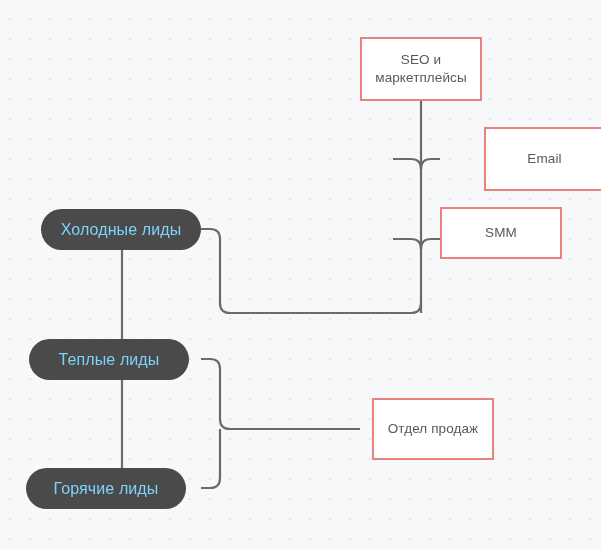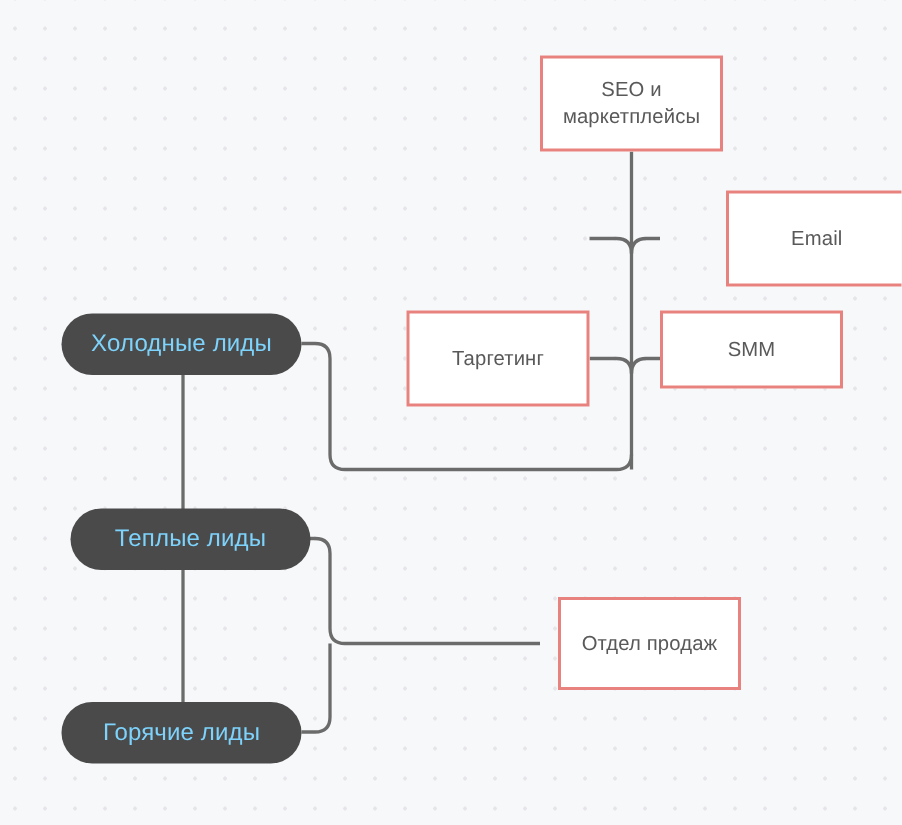--- a/index.html
+++ b/index.html
@@ -100,37 +100,34 @@
   <div class="node node-box" style="left:360px; top:37px; width:122px; height:64px;">
     <span class="node-label">SEO и
 маркетплейсы</span>
   </div>
 
 
   <div class="node node-box" style="left:440px; top:127px; width:121px; height:64px;margin-left:44px;">
     <span class="node-label">Email</span>
   </div>
 
-  <div class="node node-box" style="left:271px; top:207px; width:122px; height:64px;">
-    <span class="node-label">Таргетинг</span>
-  </div>
 
   <div class="node node-box" style="left:440px; top:207px; width:122px; height:52px;">
     <span class="node-label">SMM</span>
   </div>
 
   <div class="node node-box" style="left:372px; top:398px; width:122px; height:62px;">
     <span class="node-label">Отдел продаж</span>
   </div>
 
   <div class="node node-pill" style="left:41px; top:209px; width:160px; height:41px;">
     <span class="node-label">Холодные лиды</span>
   </div>
 
-  <div class="node node-pill" style="left:47px; top:339px; width:160px; height:41px;align-items:center;">
+  <div class="node node-pill" style="left:29px; top:339px; width:160px; height:41px;align-items:center;">
     <span class="node-label">Теплые лиды</span>
   </div>
 
-  <div class="node node-pill" style="left:41px; top:468px; width:160px; height:41px;">
+  <div class="node node-pill" style="left:26px; top:468px; width:160px; height:41px;">
     <span class="node-label">Горячие лиды</span>
   </div>
 
 </div>
 
 </body></html>

